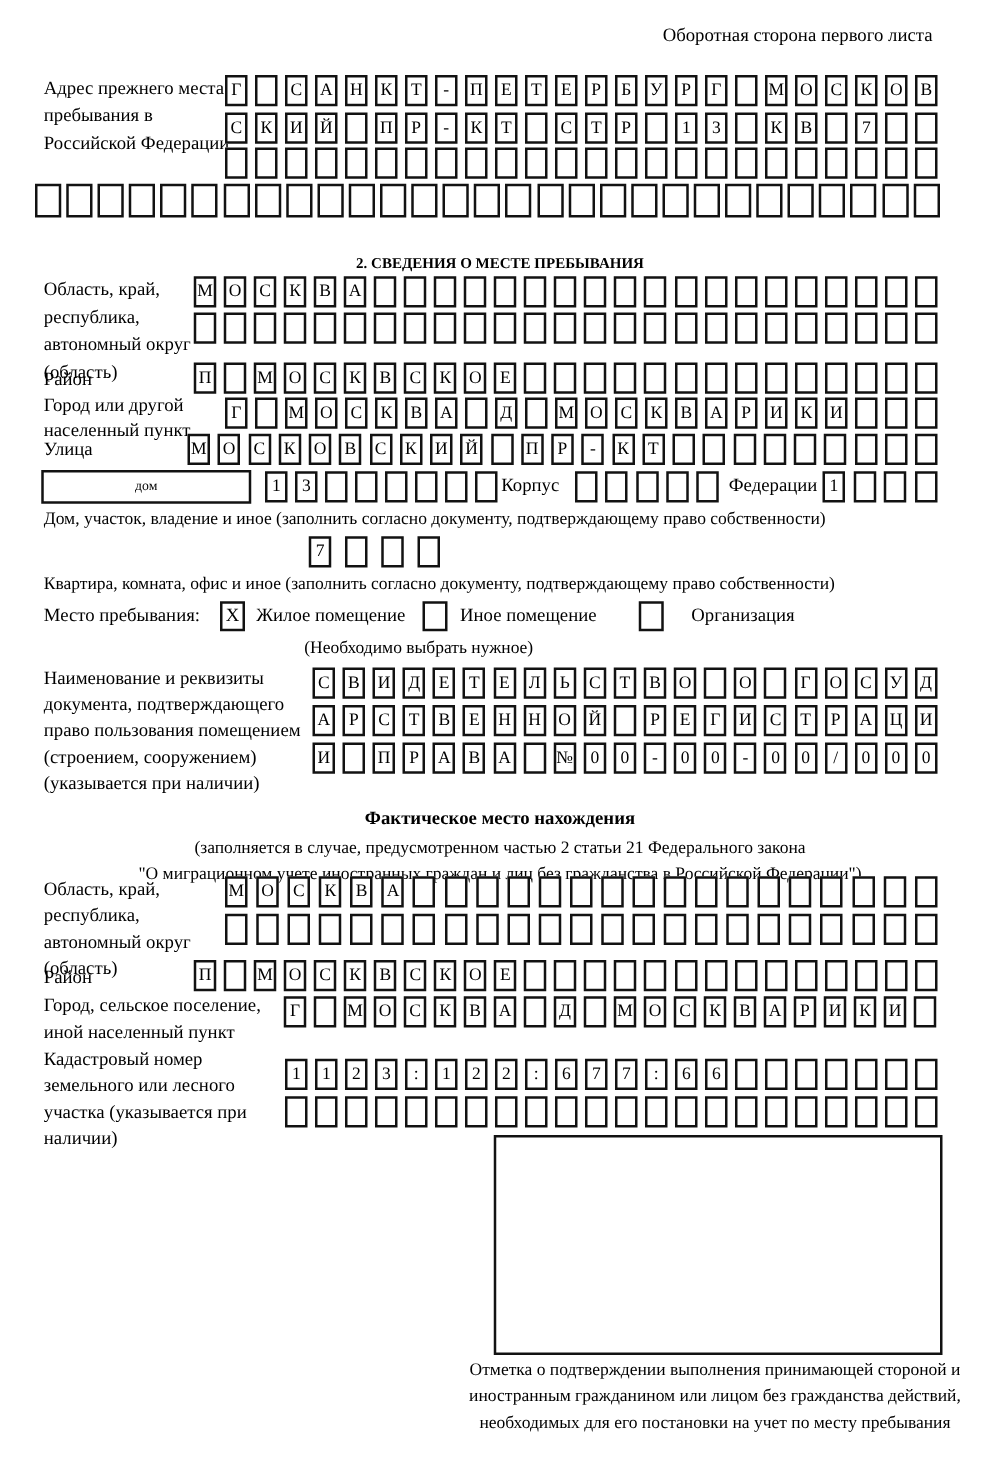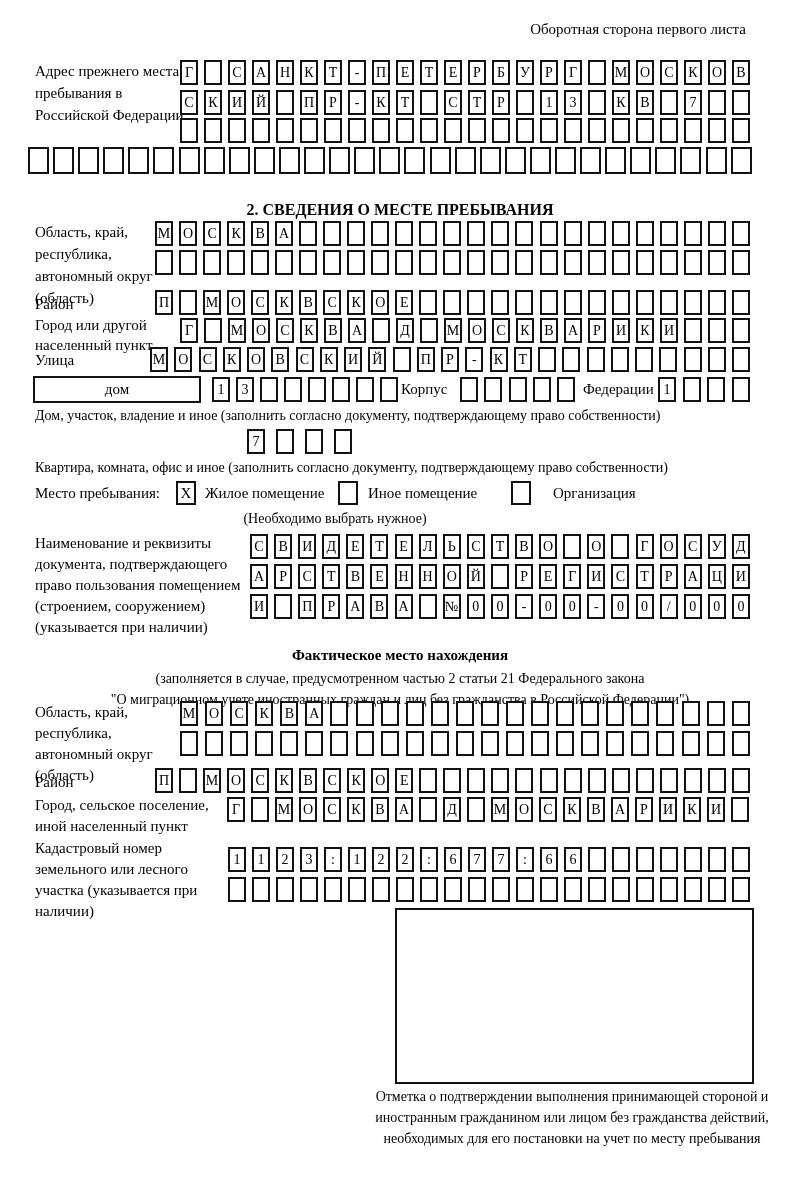--- a/index.html
+++ b/index.html
@@ -7,21 +7,21 @@
         font-family:"Liberation Serif","DejaVu Serif",serif;overflow:hidden;}
   .txt{position:absolute;font-size:15px;line-height:22px;}
   .note{position:absolute;font-size:14px;line-height:20px;}
   .center{text-align:center;}
   .bold{font-weight:bold;}
   .cells{position:absolute;display:flex;justify-content:space-between;}
   .cell{box-sizing:border-box;width:18px;height:25px;border:2px solid #121212;
         font-size:14px;line-height:21px;text-align:center;background:#fff;flex:0 0 auto;}
   .bigcells .cell{width:21px;height:27px;}
   .widebox{position:absolute;box-sizing:border-box;border:2px solid #121212;height:27px;
-           text-align:center;font-size:15px;line-height:23px;background:#fff;}
+           text-align:center;font-size:11px;line-height:23px;background:#fff;}
   .chk{position:absolute;box-sizing:border-box;width:20px;height:24px;border:2px solid #121212;
        text-align:center;font-size:15px;line-height:20px;background:#fff;}
   .bigbox{position:absolute;border:2px solid #121212;background:#fff;}
 </style>
 </head>
 <body>
 
 <div class="page">
 
   <div class="txt" style="top:18px;right:54px;">Оборотная сторона первого листа</div>
@@ -130,21 +130,21 @@
       <span class="cell"></span>
       <span class="cell"></span>
       <span class="cell"></span>
       <span class="cell"></span>
       <span class="cell"></span>
       <span class="cell"></span>
       <span class="cell"></span>
       <span class="cell"></span>
     </div>
 
-  <div class="txt bold center" style="left:0;top:199px;width:800px;font-size:16px;">2. СВЕДЕНИЯ О МЕСТЕ ПРЕБЫВАНИЯ</div>
+  <div class="txt bold center" style="left:0;top:199px;width:800px;font-size:12px;">2. СВЕДЕНИЯ О МЕСТЕ ПРЕБЫВАНИЯ</div>
 
   <div class="txt" style="left:35px;top:221px;width:118px;line-height:22px;">Область, край, республика, автономный округ (область)</div>
   <div class="cells" style="left:155px;top:221px;width:595px;">
       <span class="cell">М</span>
       <span class="cell">О</span>
       <span class="cell">С</span>
       <span class="cell">К</span>
       <span class="cell">В</span>
       <span class="cell">А</span>
       <span class="cell"></span>

